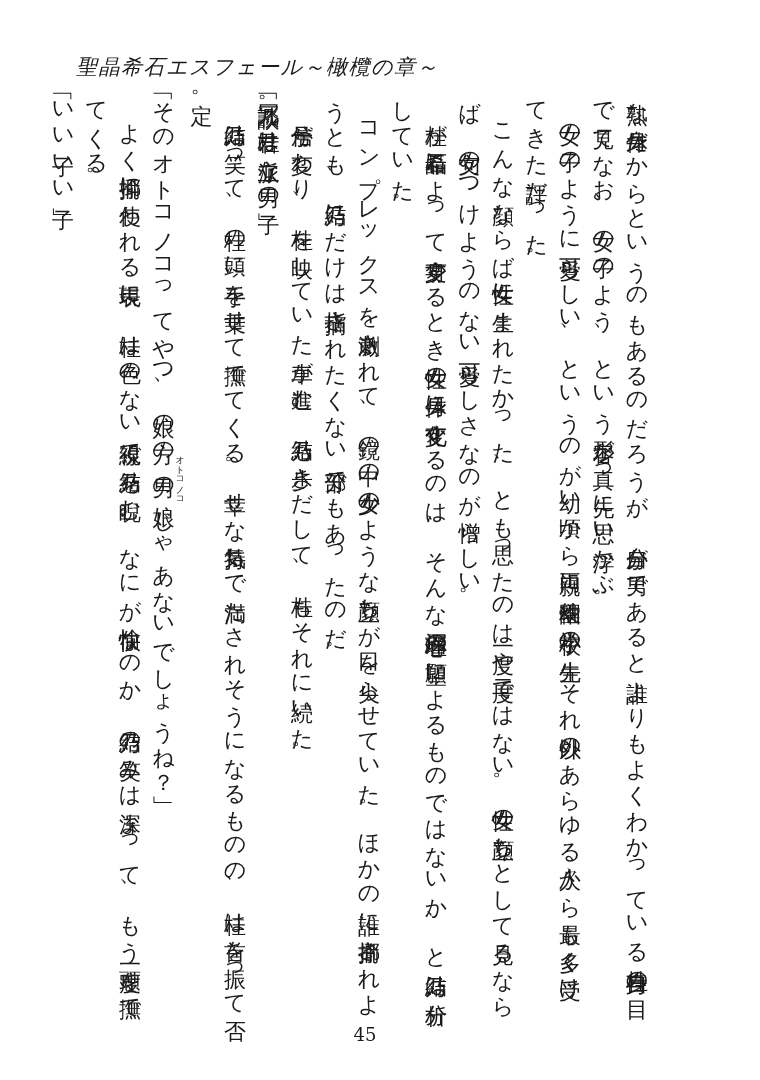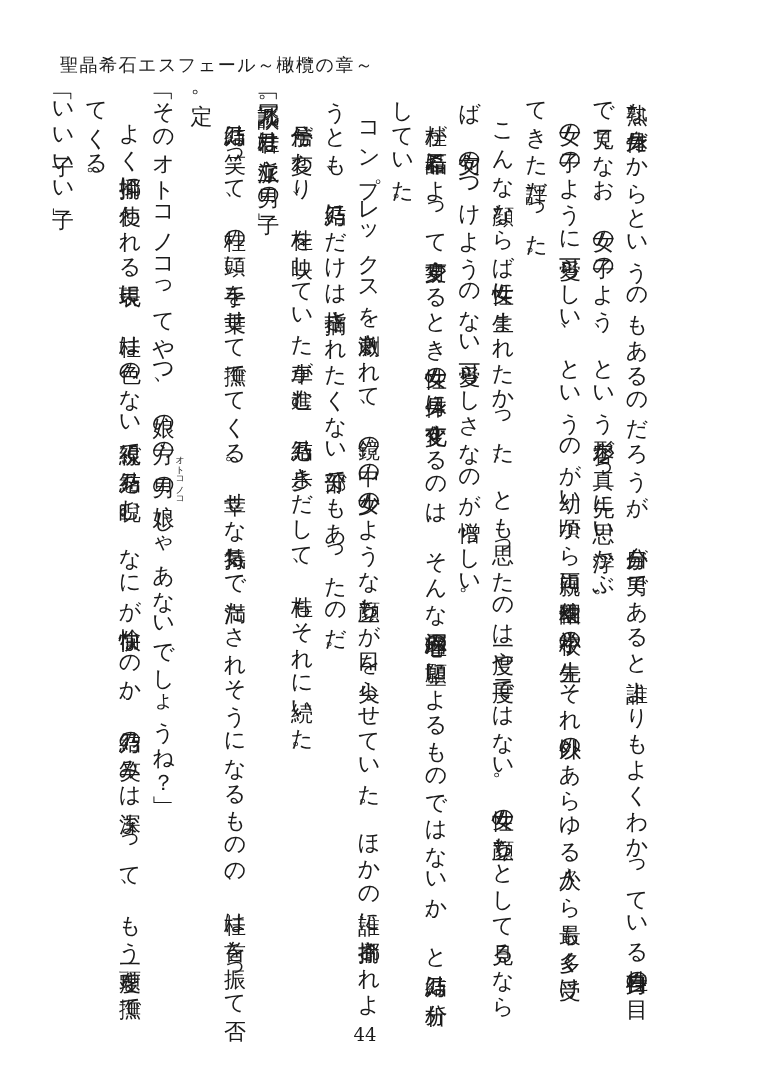--- a/index.html
+++ b/index.html
@@ -12,24 +12,25 @@
     width: 760px;
     height: 1080px;
     background: #ffffff;
     color: #1b1b1b;
     font-family: "DejaVu Serif", "Liberation Serif", serif;
     overflow: hidden;
   }
   .running-head {
     position: absolute;
     top: 53px;
-    left: 60px;
-    font-size: 18px;
+    left: 76px;
+    font-size: 21px;
     letter-spacing: 1.5px;
     white-space: nowrap;
+    font-style: italic;
   }
   .text-block {
     position: absolute;
     top: 86px;
     right: 106px;
     height: 923px;
     writing-mode: vertical-rl;
     text-orientation: mixed;
     font-size: 22px;
     line-height: 33.5px;
@@ -72,15 +73,15 @@
     <p class="para indent">桂が希晶石によって変身するとき女性の身体に変化するのは、そんな深層心理の願望によるものではないか、と結乃は分析していた。</p>
     <p class="para indent">コンプレックスを刺激されて、鏡の中の少女のような顔立ちが口を尖らせていた。ほかの誰に揶揄されようとも、結乃にだけは指摘されたくない部分でもあったのだ。</p>
     <p class="para indent">信号が変わり、桂を映していた車が進む。結乃も歩きだして、桂もそれに続いた。</p>
     <p class="para">「冗談冗談。桂君は立派な男の子」</p>
     <p class="para indent">結乃は笑って、桂の頭に手を乗せて撫でてくる。幸せな気持ちで満たされそうになるものの、桂は首を振って否定。</p>
     <p class="para"><span>「そのオトコノコってやつ、娘の方の</span><ruby><span>男の娘</span><rt>オトコノコ</rt></ruby><span>じゃあないでしょうね？」</span></p>
     <p class="para indent">よく揶揄に使われる表現に、桂は色のない視線で結乃を睨む。なにが愉快なのか、結乃の笑みは深まって、もう一度頭を撫でてくる。</p>
     <p class="para">「いい子いい子」</p>
   </div>
 
-  <div class="folio">44</div>
+  <div class="folio">45</div>
 
 </div>
 
 </body></html>

